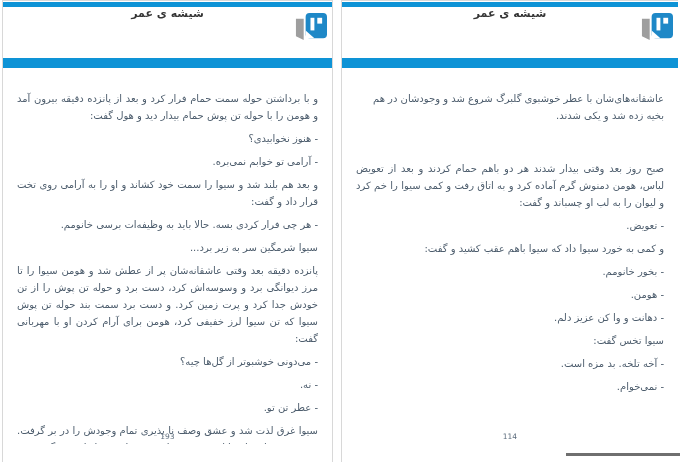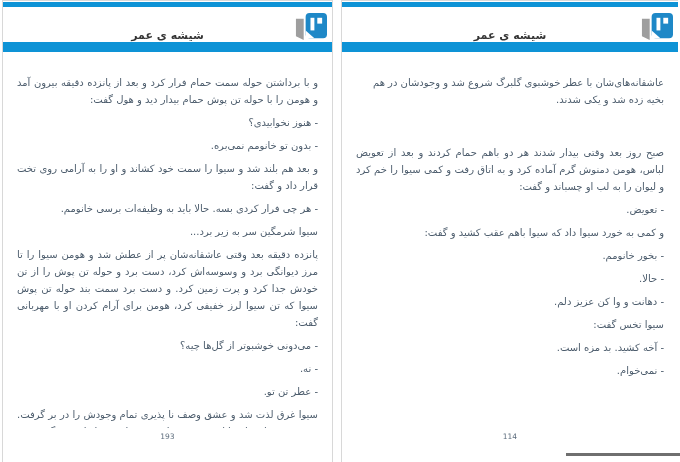--- a/index.html
+++ b/index.html
@@ -20,21 +20,21 @@
   }
   .page{
     position:absolute;top:0;height:470px;
     background:#fff;
     border:1px solid #d8d8d8;
     overflow:hidden;
   }
   .page.left-page{left:2px;width:331px;}
   .page.right-page{left:341px;width:337px;border-right:none;}
   .topbar{height:5px;margin-top:1px;background:var(--accent);}
-  .pheader{position:relative;height:35px;display:flex;align-items:flex-end;justify-content:center;}
+  .pheader{position:relative;height:51px;display:flex;align-items:flex-start;justify-content:center;}
   .ptitle{
     direction:rtl;
     font-size:11px;font-weight:bold;color:#353535;
     letter-spacing:0.2px;
   }
   .accentbar{height:10px;background:var(--accent);}
   .logo{position:absolute;top:3px;right:5px;width:33px;height:35px;z-index:2;}
   .logo .lg-gray{fill:var(--logo-gray);}
   .logo .lg-blue{fill:var(--logo-blue);}
   .pbody{
@@ -73,24 +73,24 @@
       <rect fill="#ffffff" x="24" y="8" width="5" height="6"></rect>
     </svg>
   </div>
   <div class="accentbar"></div>
   <div class="pbody">
     <p class="para scene-gap">عاشقانه‌های‌شان با عطر خوشبوی گلبرگ شروع شد و وجودشان در هم بخیه زده شد و یکی شدند.</p>
     <p class="para">صبح روز بعد وقتی بیدار شدند هر دو باهم حمام کردند و بعد از تعویض لباس، هومن دمنوش گرم آماده کرد و به اتاق رفت و کمی سیوا را خم کرد و لیوان را به لب او چسباند و گفت:</p>
     <p class="para">- تعویض.</p>
     <p class="para">و کمی به خورد سیوا داد که سیوا باهم عقب کشید و گفت:</p>
     <p class="para">- بخور خانومم.</p>
-    <p class="para">- حالا.</p>
+    <p class="para">- هومن.</p>
     <p class="para">- دهانت و وا کن عزیز دلم.</p>
     <p class="para">سیوا تخس گفت:</p>
-    <p class="para">- آخه کشید. بد مزه است.</p>
+    <p class="para">- آخه تلخه. بد مزه است.</p>
     <p class="para">- نمی‌خوام.</p>
 
   </div>
   <div class="pagenum">114</div>
 </div>
 
 <div class="page left-page">
   <div class="topbar"></div>
   <div class="pheader">
     <span class="ptitle">شیشه ی عمر</span>
@@ -99,21 +99,21 @@
       <rect class="lg-blue" x="12" y="3" width="22" height="26" rx="4"></rect>
       <path fill="#ffffff" d="M12 29 L12 21 L21 29 Z"></path>
       <rect fill="#ffffff" x="17" y="8" width="4" height="13"></rect>
       <rect fill="#ffffff" x="24" y="8" width="5" height="6"></rect>
     </svg>
   </div>
   <div class="accentbar"></div>
   <div class="pbody">
     <p class="para">و با برداشتن حوله سمت حمام فرار کرد و بعد از پانزده دقیقه بیرون آمد و هومن را با حوله تن پوش حمام بیدار دید و هول گفت:</p>
     <p class="para">- هنوز نخوابیدی؟</p>
-    <p class="para">- بدون تو خانومم نمی‌بره.</p>
+    <p class="para">- آرامی تو خوابم نمی‌بره.</p>
     <p class="para">و بعد هم بلند شد و سیوا را سمت خود کشاند و او را به آرامی روی تخت قرار داد و گفت:</p>
     <p class="para">- هر چی فرار کردی بسه. حالا باید به وظیفه‌ات برسی خانومم.</p>
     <p class="para">سیوا شرمگین سر به زیر برد...</p>
     <p class="para">پانزده دقیقه بعد وقتی عاشقانه‌شان پر از عطش شد و هومن سیوا را تا مرز دیوانگی برد و وسوسه‌اش کرد، دست برد و حوله تن پوش را از تن خودش جدا کرد و پرت زمین کرد. و دست برد سمت بند حوله تن پوش سیوا که تن سیوا لرز خفیفی کرد، هومن برای آرام کردن او با مهربانی گفت:</p>
     <p class="para">- می‌دونی خوشبوتر از گل‌ها چیه؟</p>
     <p class="para">- نه.</p>
     <p class="para">- عطر تن تو.</p>
     <p class="para">سیوا غرق لذت شد و عشق وصف نا پذیری تمام وجودش را در بر گرفت. هومن بی قرار برای با او بودن بوسه‌ای بر موهای نم دار او زد و گفت:</p>
 
   </div>

